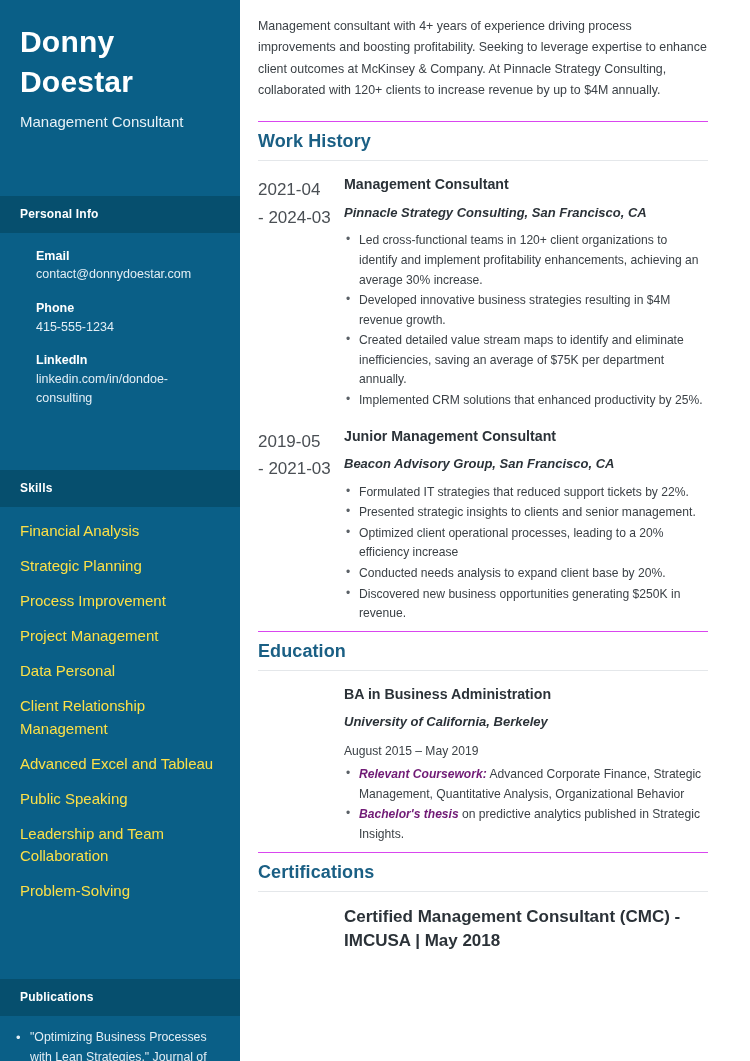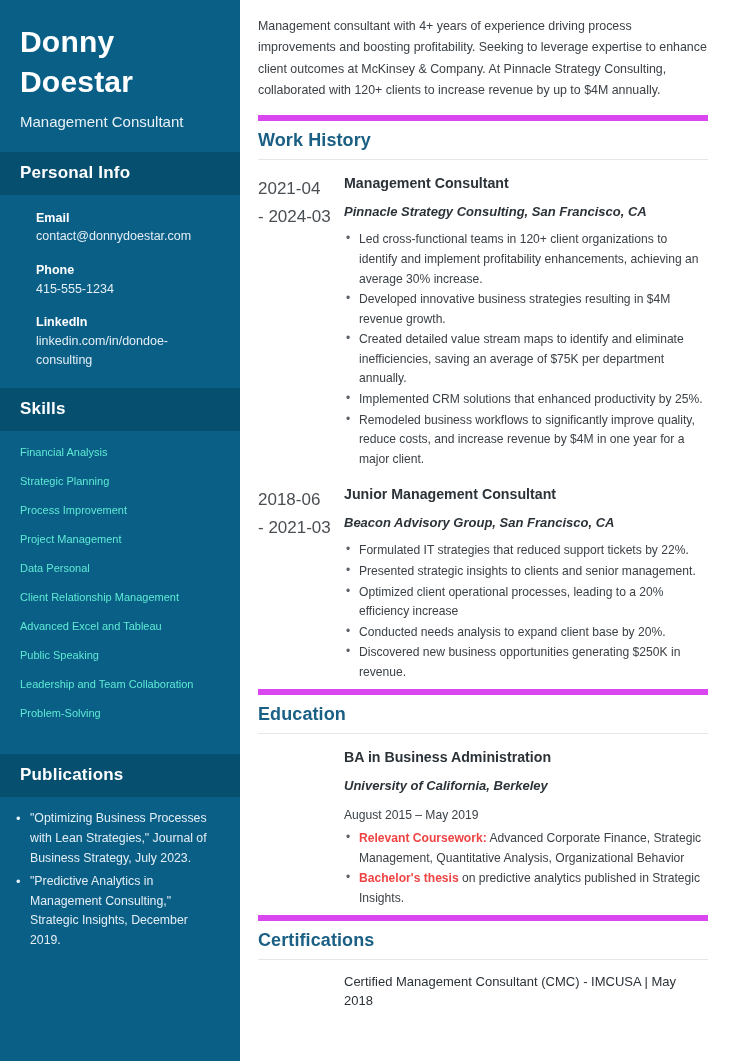--- a/index.html
+++ b/index.html
@@ -18,55 +18,56 @@
     color:#ffffff;
     position:relative;
   }
   .side-head { padding:22px 20px 20px 20px; }
   .name-line { font-size:30px; font-weight:bold; line-height:1.32; letter-spacing:.2px; }
   .job-title { font-size:15px; font-weight:400; color:#e8f2f7; margin-top:11px; line-height:1.3; }
 
   .sec-band {
     background:#064f6e;
     padding:11px 20px 12px 20px;
-    font-size:17px; font-weight:bold; color:#ffffff;
+    font-size:12px; font-weight:bold; color:#ffffff;
     letter-spacing:.2px;
+    margin-top:44px;
   }
   .sec-body { padding:14px 20px 16px 36px; }
 
   .info-item { margin-bottom:14px; }
   .info-item:last-child { margin-bottom:2px; }
   .info-label { font-size:12.5px; font-weight:bold; color:#ffffff; line-height:1.5; }
   .info-value { font-size:12.5px; color:#e3eef5; line-height:1.55; word-break:break-word; }
 
   .skills-body { padding:13px 20px 14px 20px; }
-  .skill { font-size:11px; color:#5eead4; line-height:1.5; margin-bottom:12.5px; }
+  .skill { font-size:15px; color:#fde047; line-height:1.5; margin-bottom:12.5px; }
   .skill:last-child { margin-bottom:18px; }
 
   .pubs-body { padding:12px 20px 16px 14px; }
   ul.pub-list { list-style:none; }
   ul.pub-list li {
     position:relative; padding-left:16px;
     font-size:12.3px; color:#e3eef5; line-height:1.62; margin-bottom:3px;
   }
   ul.pub-list li::before {
     content:"\2022"; position:absolute; left:2px; top:-1px;
     color:#e3eef5; font-size:13px;
   }
 
   
   .main { flex:1 1 auto; padding:16px 16px 24px 18px; background:#fff; }
 
   .summary {
     font-size:12.4px; line-height:1.72; color:#3b4146;
-    margin:0 0 14px 0; text-align:left;
+    margin:0 0 20px 0; text-align:left;
   }
 
   .section { margin-bottom:4px; }
-  .sec-title-wrap { border-top:6px solid #d946ef; border-bottom:1px solid #e4e7ea; padding:9px 0 8px 0; margin-bottom:13px; }
+  .sec-title-wrap { border-top:1px solid #d946ef; border-bottom:1px solid #e4e7ea; padding:9px 0 8px 0; margin-bottom:13px; }
   .sec-title { font-size:18px; font-weight:bold; color:#1a5f84; letter-spacing:.1px; }
 
   .entry { display:flex; margin-bottom:14px; }
   .entry:last-child { margin-bottom:6px; }
   .dates { flex:0 0 86px; font-size:17px; color:#4a4f54; line-height:1.62; padding-top:2px; }
   .dates .d2 { display:block; }
   .ebody { flex:1 1 auto; padding-left:0; }
 
   .role { font-size:14.2px; font-weight:bold; color:#2b3238; line-height:1.45; }
   .org { font-size:13px; font-style:italic; color:#2b3238; line-height:1.5; margin-top:8px;font-weight:bold; }
@@ -74,23 +75,23 @@
 
   ul.bullets { list-style:none; margin-top:9px; }
   ul.bullets li {
     position:relative; padding-left:15px;
     font-size:12.1px; color:#3b4146; line-height:1.62; margin-bottom:1px;
   }
   ul.bullets li::before {
     content:"\2022"; position:absolute; left:2px; top:-1px; color:#5a6066; font-size:12px;
   }
   ul.bullets.tight { margin-top:4px; }
-  ul.bullets b { font-weight:bold; color:#ef4444; }
-
-  .cert-line { font-size:13px; font-weight:normal; color:#2b3238; line-height:1.45; }
+  ul.bullets b { font-weight:bold; color:#701a75;font-style:italic; }
+
+  .cert-line { font-size:17px; font-weight:bold; color:#2b3238; line-height:1.45; }
 </style>
 </head>
 <body>
 
 <div class="page">
 
   <aside class="sidebar">
 
     <div class="side-head">
       <div class="name-line">Donny</div>
@@ -153,28 +154,27 @@
           <span class="d2">- 2024-03</span>
         </div>
         <div class="ebody">
           <div class="role">Management Consultant</div>
           <div class="org">Pinnacle Strategy Consulting, San Francisco, CA</div>
           <ul class="bullets">
             <li>Led cross-functional teams in 120+ client organizations to identify and implement profitability enhancements, achieving an average 30% increase.</li>
             <li>Developed innovative business strategies resulting in $4M revenue growth.</li>
             <li>Created detailed value stream maps to identify and eliminate inefficiencies, saving an average of $75K per department annually.</li>
             <li>Implemented CRM solutions that enhanced productivity by 25%.</li>
-            <li>Remodeled business workflows to significantly improve quality, reduce costs, and increase revenue by $4M in one year for a major client.</li>
           </ul>
         </div>
       </div>
 
       <div class="entry">
         <div class="dates">
-          <span class="d1">2018-06</span>
+          <span class="d1">2019-05</span>
           <span class="d2">- 2021-03</span>
         </div>
         <div class="ebody">
           <div class="role">Junior Management Consultant</div>
           <div class="org">Beacon Advisory Group, San Francisco, CA</div>
           <ul class="bullets">
             <li>Formulated IT strategies that reduced support tickets by 22%.</li>
             <li>Presented strategic insights to clients and senior management.</li>
             <li>Optimized client operational processes, leading to a 20% efficiency increase</li>
             <li>Conducted needs analysis to expand client base by 20%.</li>

